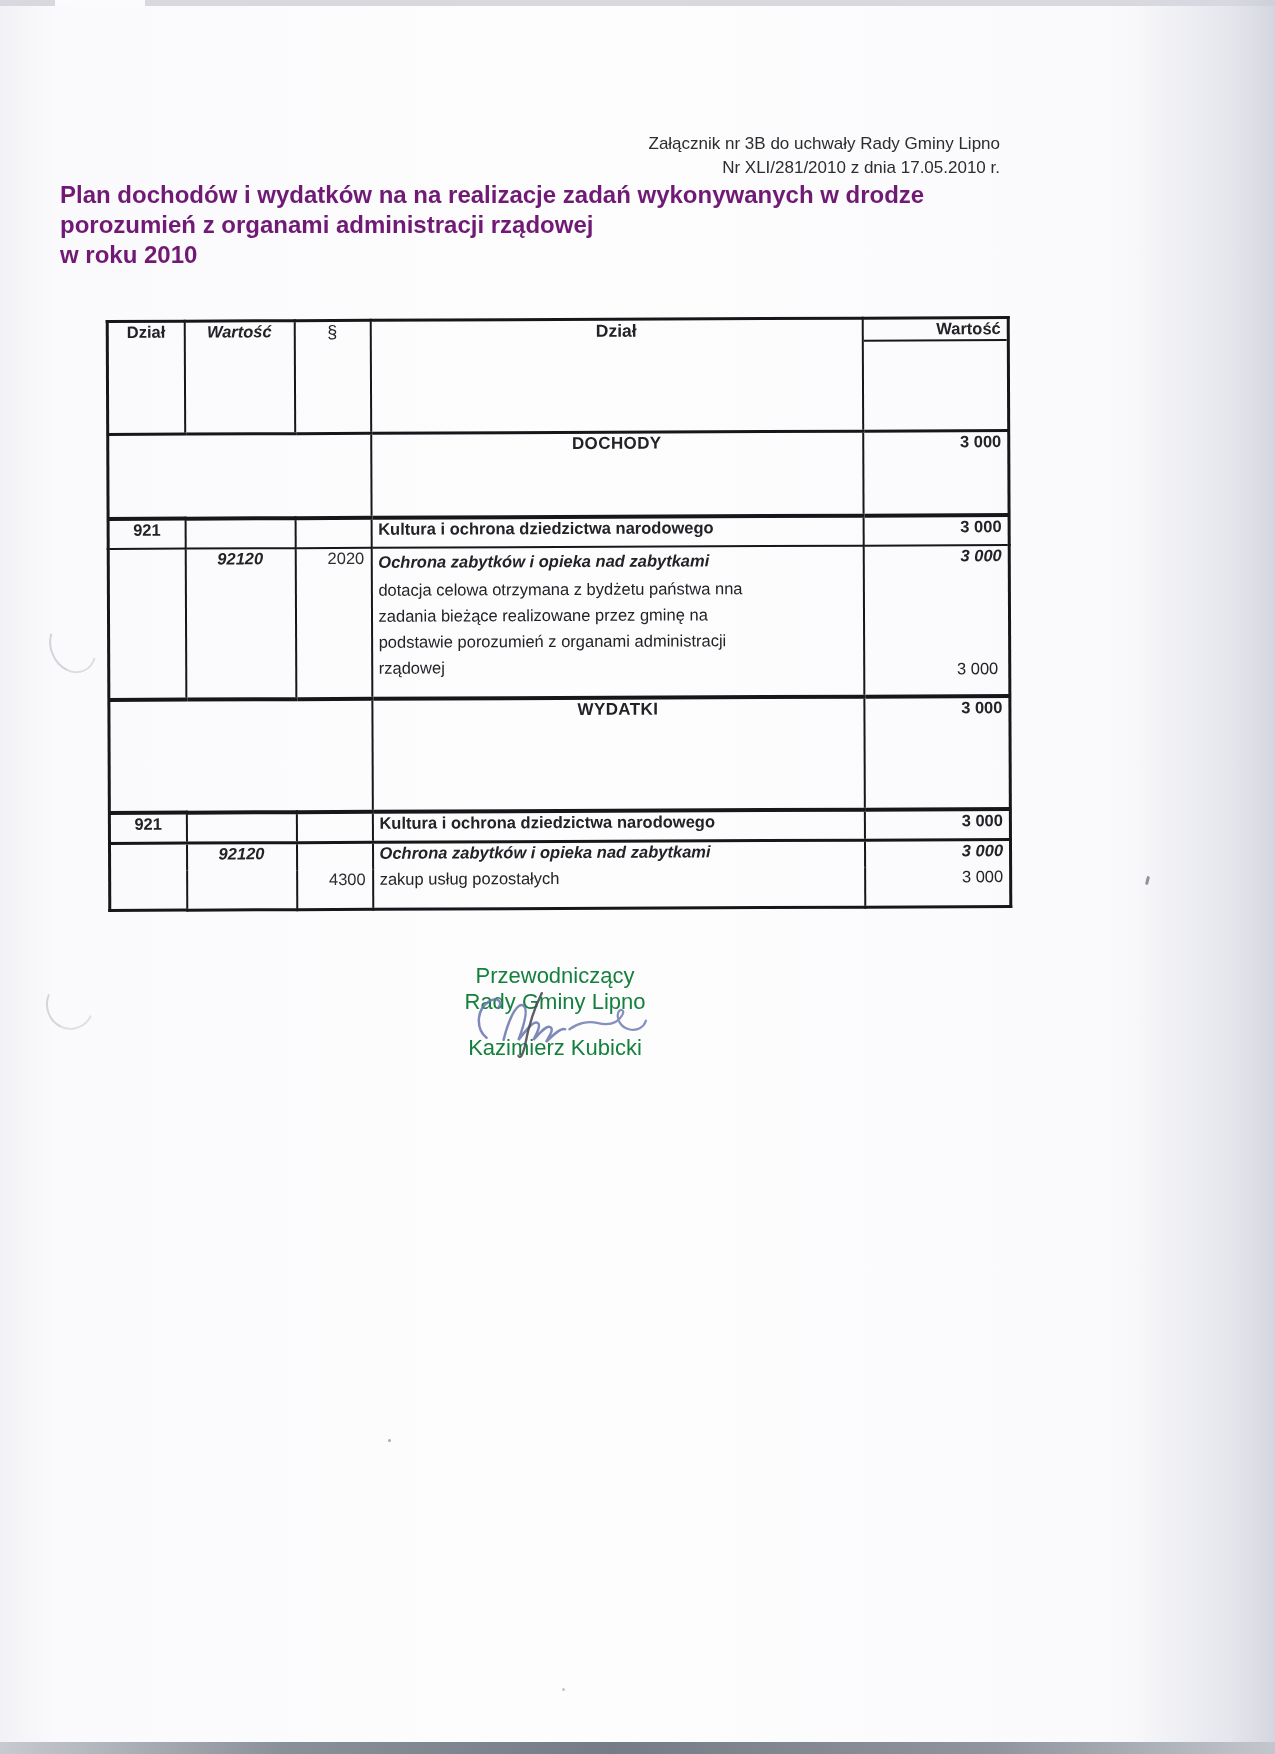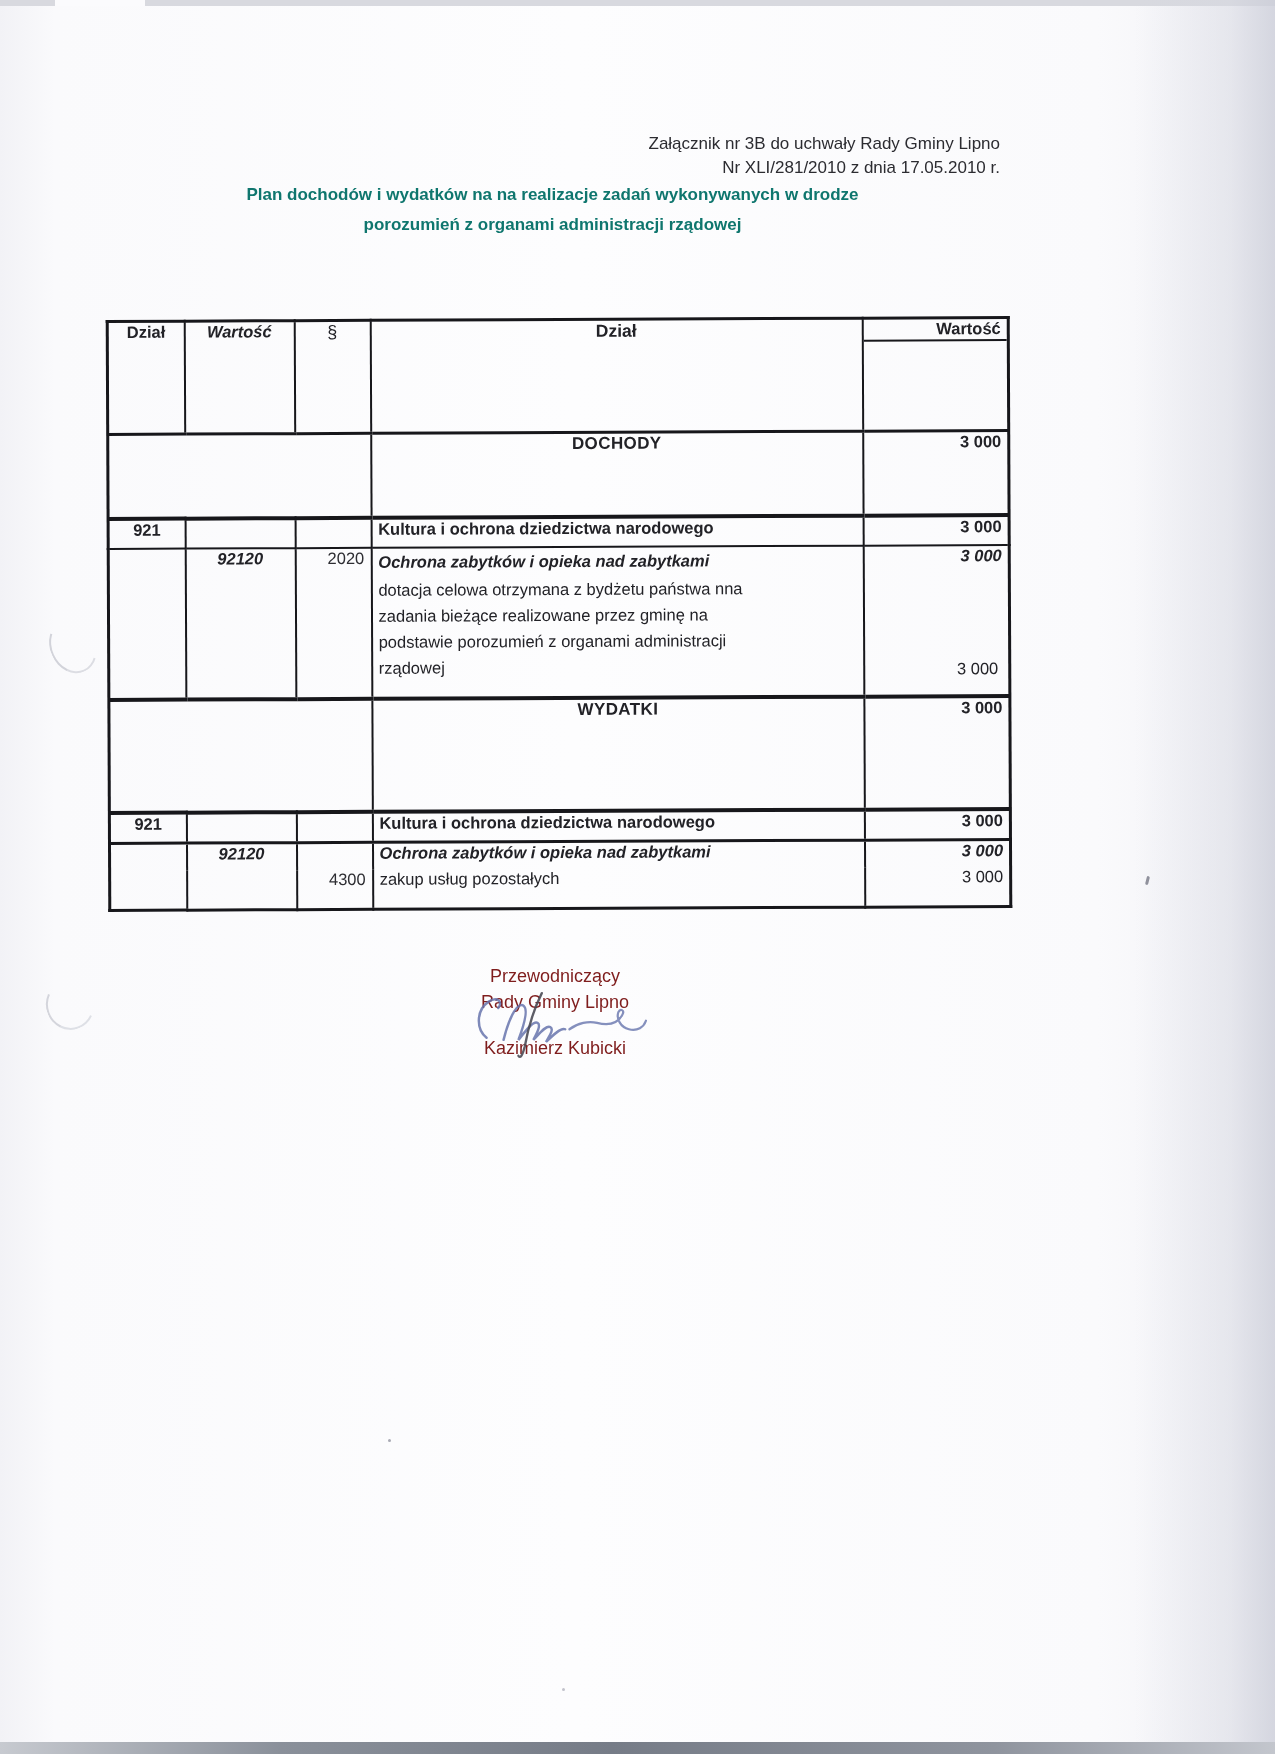--- a/index.html
+++ b/index.html
@@ -20,22 +20,22 @@
   .curl-1{left:50px;top:618px;width:42px;height:52px;border-left-color:#d2d3da;border-bottom-color:#dcdde3;transform:rotate(-24deg);}
   .curl-2{left:46px;top:980px;width:44px;height:46px;border-left-color:#d4d5dc;border-bottom-color:#dee0e6;transform:rotate(-20deg);}
   .speck{position:absolute;background:#a9aab4;border-radius:2px;}
   .speck-1{left:1146px;top:876px;width:3px;height:9px;transform:rotate(14deg);background:#90919c;}
   .speck-2{left:388px;top:1439px;width:3px;height:3px;}
   .speck-3{left:562px;top:1688px;width:3px;height:3px;background:#c2c3cc;}
 
   
   .attachment{position:absolute;top:132px;right:275px;text-align:right;
     font-size:17px;line-height:24px;color:#2c2c31;}
-  .doc-title{position:absolute;top:180px;left:60px;width:985px;text-align:center;
-    font-weight:bold;font-size:17px;line-height:30px;color:#0f766e;}
+  .doc-title{position:absolute;top:180px;left:60px;width:985px;text-align:left;
+    font-weight:bold;font-size:24px;line-height:30px;color:#701a75;}
 
   
   table.doc-table{
     position:absolute;left:107px;top:318px;width:901px;
     border-collapse:collapse;border:3px solid #17171b;
     transform:rotate(-0.25deg);
     font-size:16.5px;color:#222227;table-layout:fixed;
   }
   .doc-table td{border:2px solid #17171b;vertical-align:top;padding:0 6px;overflow:hidden;}
   .bold{font-weight:bold;}
@@ -66,21 +66,21 @@
   .par-bottom{vertical-align:bottom;padding-bottom:16px;}
   .c-tresc{padding:2px 4px 0 6px;}
   .c-wart{text-align:right;padding-right:10px;padding-top:2px;}
   .c-wart.rel{position:relative;}
   .opis{max-width:390px;line-height:26px;margin-top:2px;font-weight:normal;font-style:normal;}
   .tresc-title{line-height:26px;}
   .wart-low{position:absolute;right:10px;bottom:16px;font-weight:normal;font-style:normal;}
 
   
   .sig{position:absolute;left:415px;top:963px;width:280px;text-align:center;
-    font-size:18px;line-height:26px;color:#7f1d1d;}
+    font-size:22px;line-height:26px;color:#15803d;}
   .sig .name{margin-top:20px;}
   .sig-svg{position:absolute;left:52px;top:28px;width:190px;height:68px;pointer-events:none;}
 </style>
 </head>
 <body>
 
 <div class="top-edge"></div>
 <div class="top-edge-notch"></div>
 <div class="right-edge"></div>
 <div class="curl curl-1"></div>
@@ -90,20 +90,21 @@
 <div class="speck speck-3"></div>
 
 <div class="attachment">
   <div>Załącznik nr 3B do uchwały Rady Gminy Lipno</div>
   <div>Nr XLI/281/2010 z dnia 17.05.2010 r.</div>
 </div>
 
 <div class="doc-title">
   <div>Plan dochodów i wydatków na na realizacje zadań wykonywanych w drodze</div>
   <div>porozumień z organami administracji rządowej</div>
+  <div>w roku 2010</div>
 </div>
 
 <table class="doc-table">
   <colgroup>
     <col style="width:77px">
       <col style="width:110px">
       <col style="width:76px">
       <col style="width:492px">
       <col style="width:146px">
   </colgroup>

